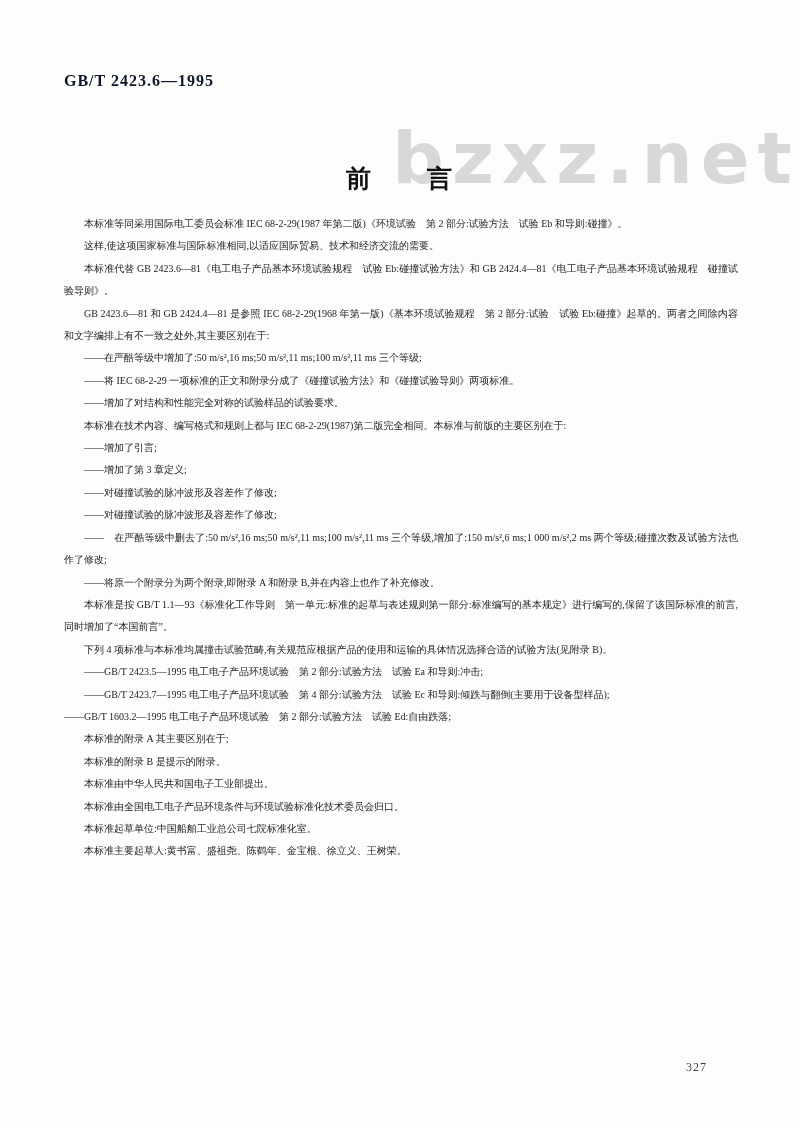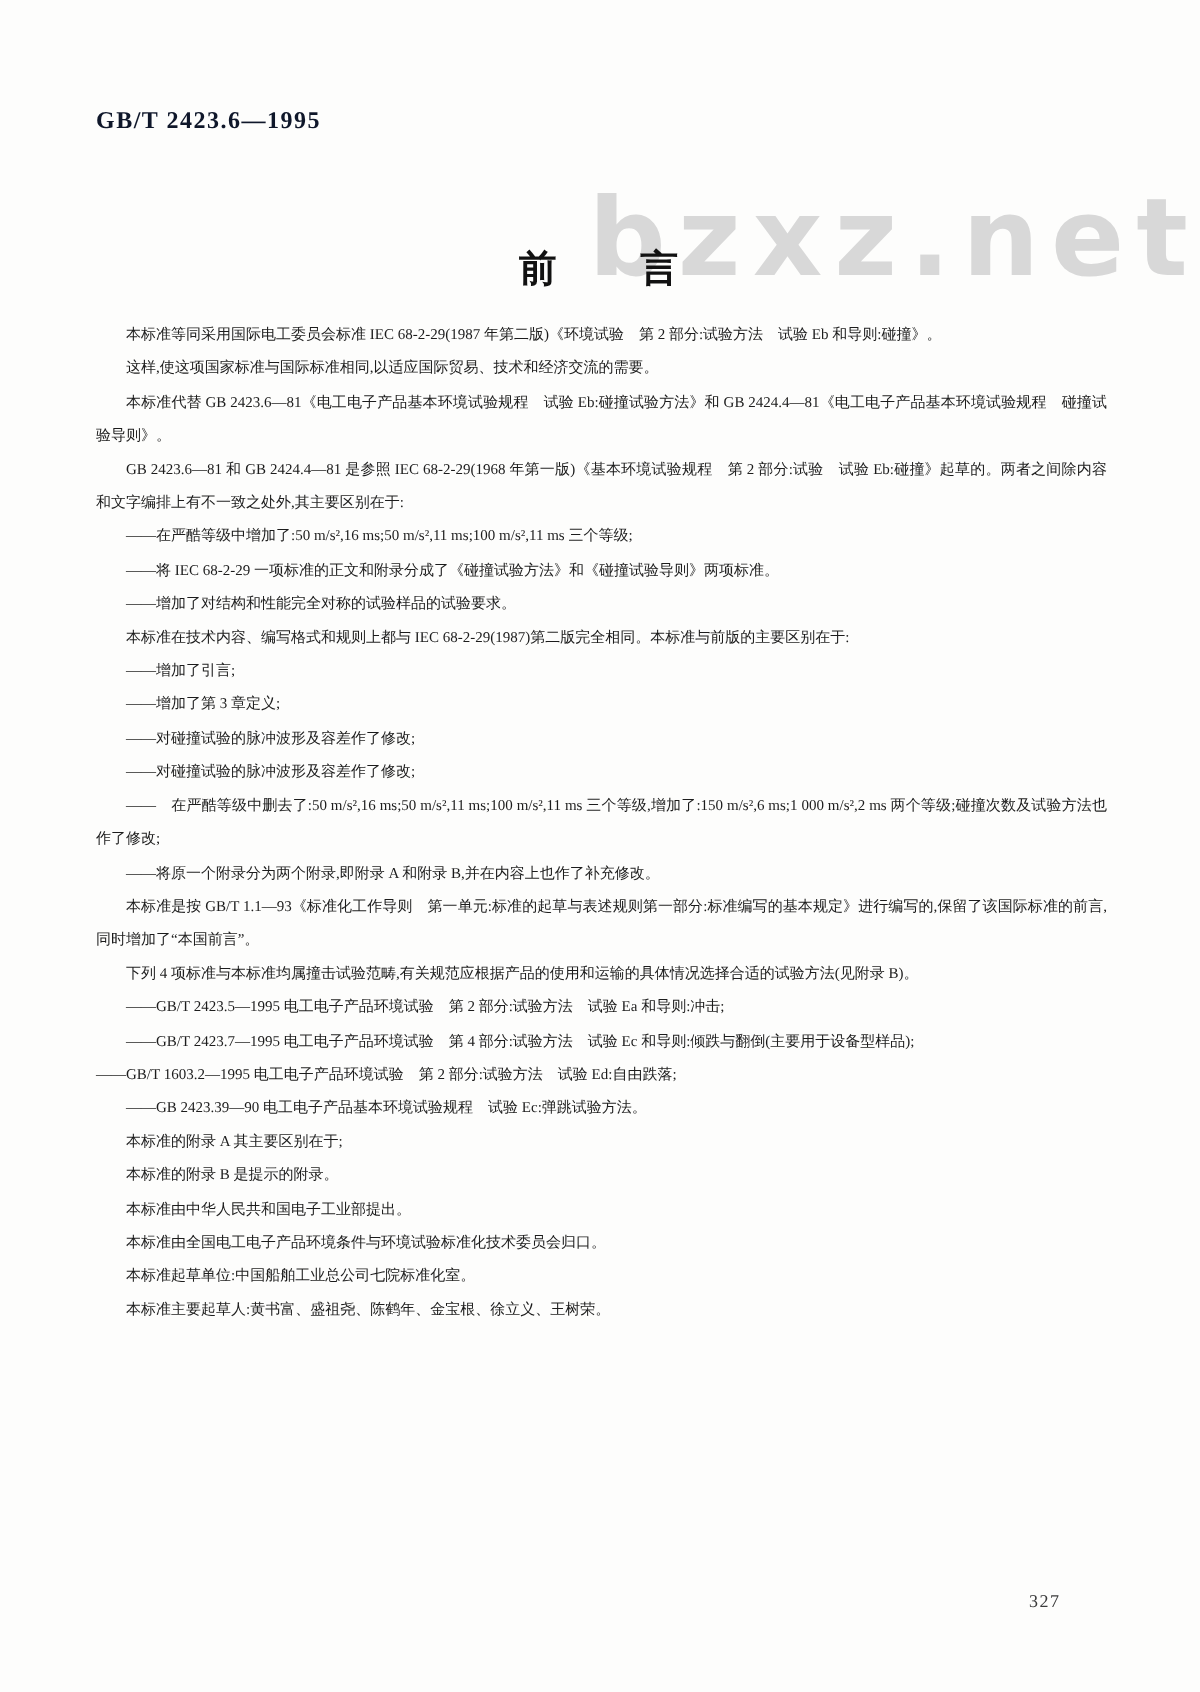--- a/index.html
+++ b/index.html
@@ -107,21 +107,20 @@
       <p class="para">——增加了第 3 章定义;</p>
       <p class="para">——对碰撞试验的脉冲波形及容差作了修改;</p>
       <p class="para">——对碰撞试验的脉冲波形及容差作了修改;</p>
       <p class="para">——　在严酷等级中删去了:50 m/s²,16 ms;50 m/s²,11 ms;100 m/s²,11 ms 三个等级,增加了:150 m/s²,6 ms;1 000 m/s²,2 ms 两个等级;碰撞次数及试验方法也作了修改;</p>
       <p class="para">——将原一个附录分为两个附录,即附录 A 和附录 B,并在内容上也作了补充修改。</p>
       <p class="para">本标准是按 GB/T 1.1—93《标准化工作导则　第一单元:标准的起草与表述规则第一部分:标准编写的基本规定》进行编写的,保留了该国际标准的前言,同时增加了“本国前言”。</p>
       <p class="para">下列 4 项标准与本标准均属撞击试验范畴,有关规范应根据产品的使用和运输的具体情况选择合适的试验方法(见附录 B)。</p>
       <p class="para">——GB/T 2423.5—1995 电工电子产品环境试验　第 2 部分:试验方法　试验 Ea 和导则:冲击;</p>
       <p class="para">——GB/T 2423.7—1995 电工电子产品环境试验　第 4 部分:试验方法　试验 Ec 和导则:倾跌与翻倒(主要用于设备型样品);</p>
       <p class="para flush">——GB/T 1603.2—1995 电工电子产品环境试验　第 2 部分:试验方法　试验 Ed:自由跌落;</p>
-      <p class="para">——GB 2423.39—90 电工电子产品基本环境试验规程　试验 Ec:弹跳试验方法。</p>
       <p class="para">本标准的附录 A 其主要区别在于;</p>
       <p class="para">本标准的附录 B 是提示的附录。</p>
       <p class="para">本标准由中华人民共和国电子工业部提出。</p>
       <p class="para">本标准由全国电工电子产品环境条件与环境试验标准化技术委员会归口。</p>
       <p class="para">本标准起草单位:中国船舶工业总公司七院标准化室。</p>
       <p class="para">本标准主要起草人:黄书富、盛祖尧、陈鹤年、金宝根、徐立义、王树荣。</p>
     </div>
 
   <div class="page-number">327</div>
 

